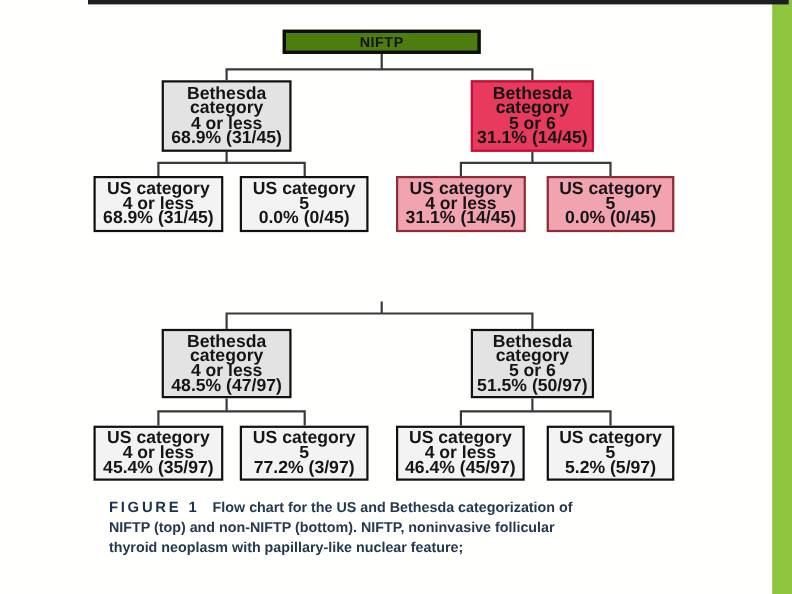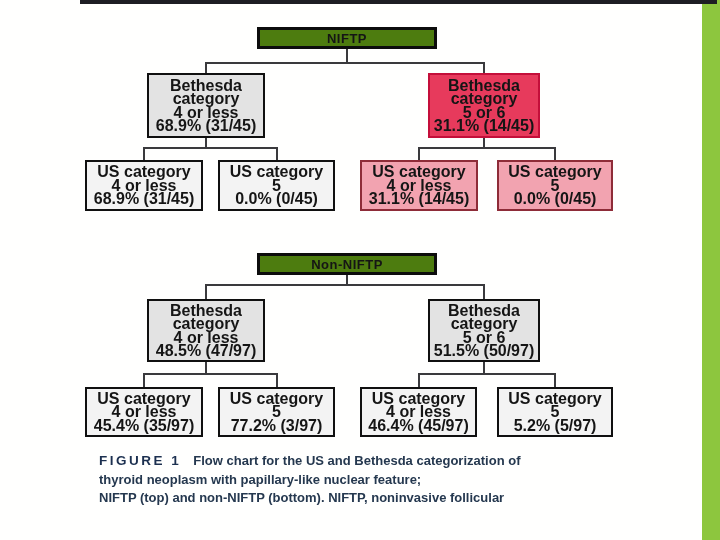--- a/index.html
+++ b/index.html
@@ -98,23 +98,20 @@
     <div class="ln">4 or less</div>
     <div class="ln">31.1% (14/45)</div>
   </div>
 
   <div class="box pink p-u1d">
     <div class="ln">US category</div>
     <div class="ln">5</div>
     <div class="ln">0.0% (0/45)</div>
   </div>
 
-  <div class="box root p-root2">
-    <span>Non-NIFTP</span>
-  </div>
 
   <div class="box gray p-b2a">
     <div class="ln">Bethesda</div>
     <div class="ln">category</div>
     <div class="ln">4 or less</div>
     <div class="ln">48.5% (47/97)</div>
   </div>
 
   <div class="box gray p-b2b">
     <div class="ln">Bethesda</div>
@@ -144,17 +141,17 @@
   <div class="box white p-u2d">
     <div class="ln">US category</div>
     <div class="ln">5</div>
     <div class="ln">5.2% (5/97)</div>
   </div>
 
   <div class="caption">
     <div>
       <span class="fig-label">FIGURE 1</span><span>Flow chart for the US and Bethesda categorization of</span>
     </div>
+    <div>NIFTP (top) and non-NIFTP (bottom). NIFTP, noninvasive follicular</div>
     <div>thyroid neoplasm with papillary-like nuclear feature;</div>
-    <div>NIFTP (top) and non-NIFTP (bottom). NIFTP, noninvasive follicular</div>
   </div>
 
 </div>
 
 </body></html>

